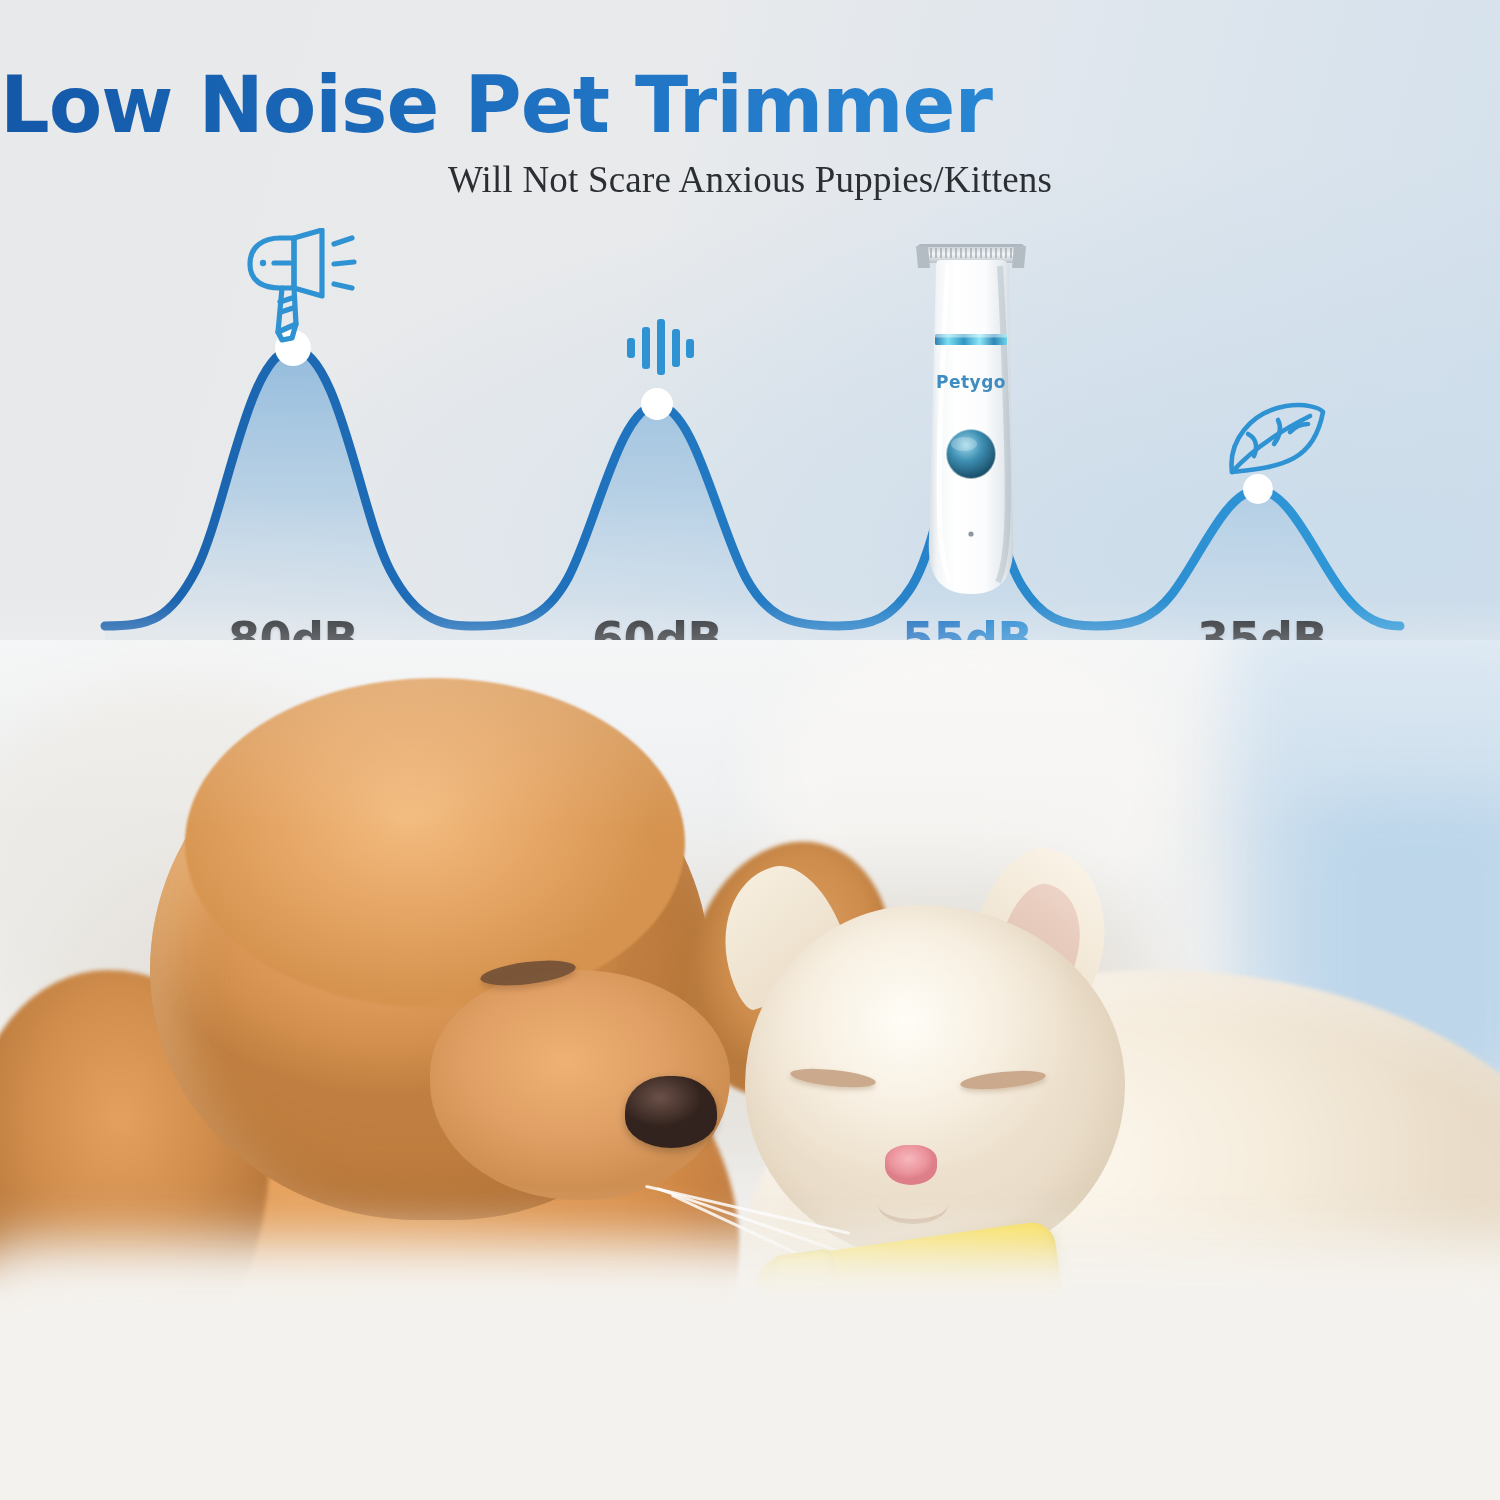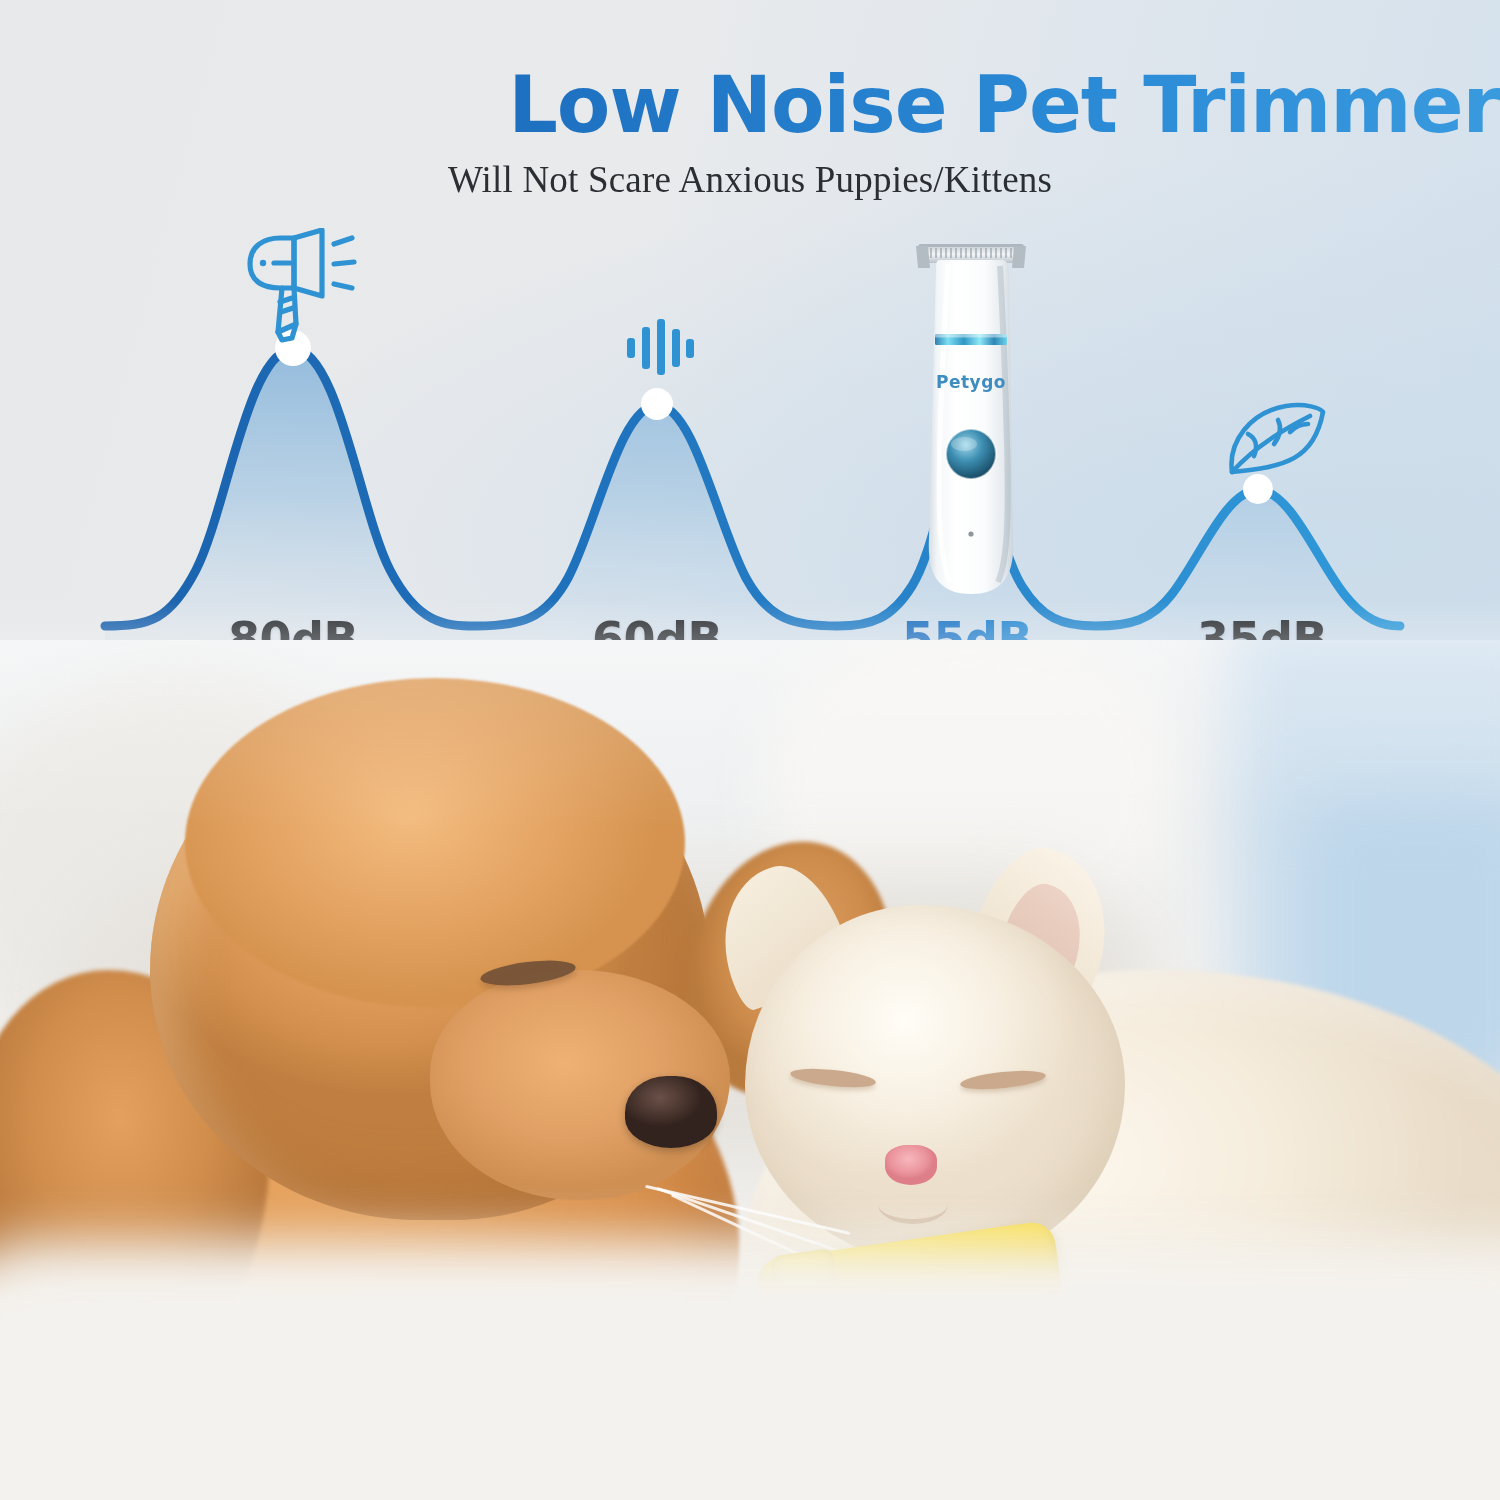--- a/index.html
+++ b/index.html
@@ -18,21 +18,21 @@
       linear-gradient(105deg,#e8e9ea 0%,#e8eaec 42%,#dfe6ed 66%,#d2e0ec 100%);
   }
   
   .panel-fade{
     position:absolute;left:0;top:600px;width:1500px;height:140px;
     background:linear-gradient(180deg, rgba(236,238,240,0) 0%, rgba(240,242,244,.55) 55%, rgba(244,246,247,.9) 100%);
     pointer-events:none;
   }
 
   .title{
-    position:absolute;left:0;top:60px;width:1500px;text-align:right;
+    position:absolute;left:0;top:60px;width:1500px;text-align:left;
     font-size:78px;font-weight:800;letter-spacing:-1px;
     color:#1d73c4;
     background:linear-gradient(90deg,#1458a8 0%,#1f72c2 38%,#2a8ad6 72%,#3a9ade 100%);
     -webkit-background-clip:text;background-clip:text;color:transparent;
     text-shadow:none;
     font-family:"DejaVu Sans","Liberation Sans",sans-serif;
   }
   .subtitle{
     position:absolute;left:0;top:158px;width:1500px;text-align:center;
     font-size:37px;font-weight:400;color:#2b2f33;letter-spacing:.2px;

